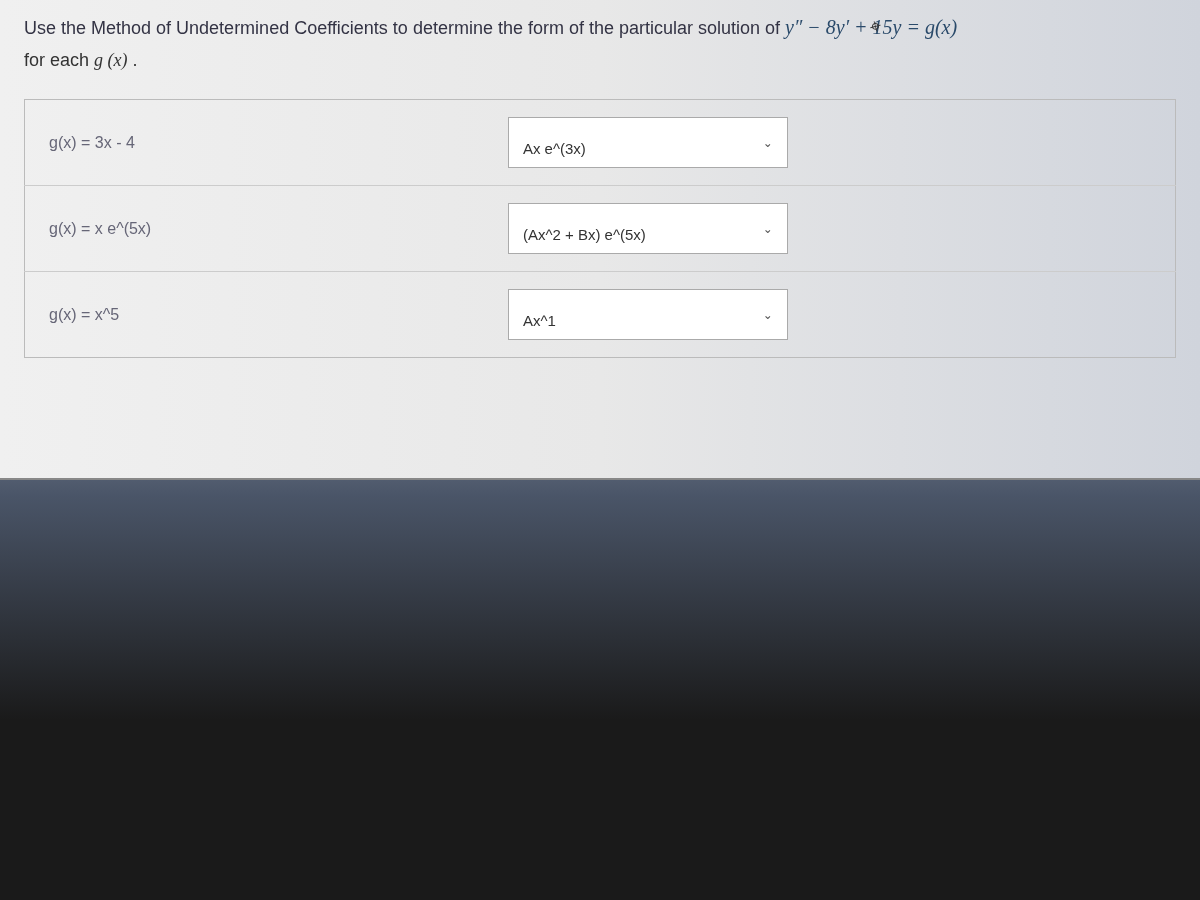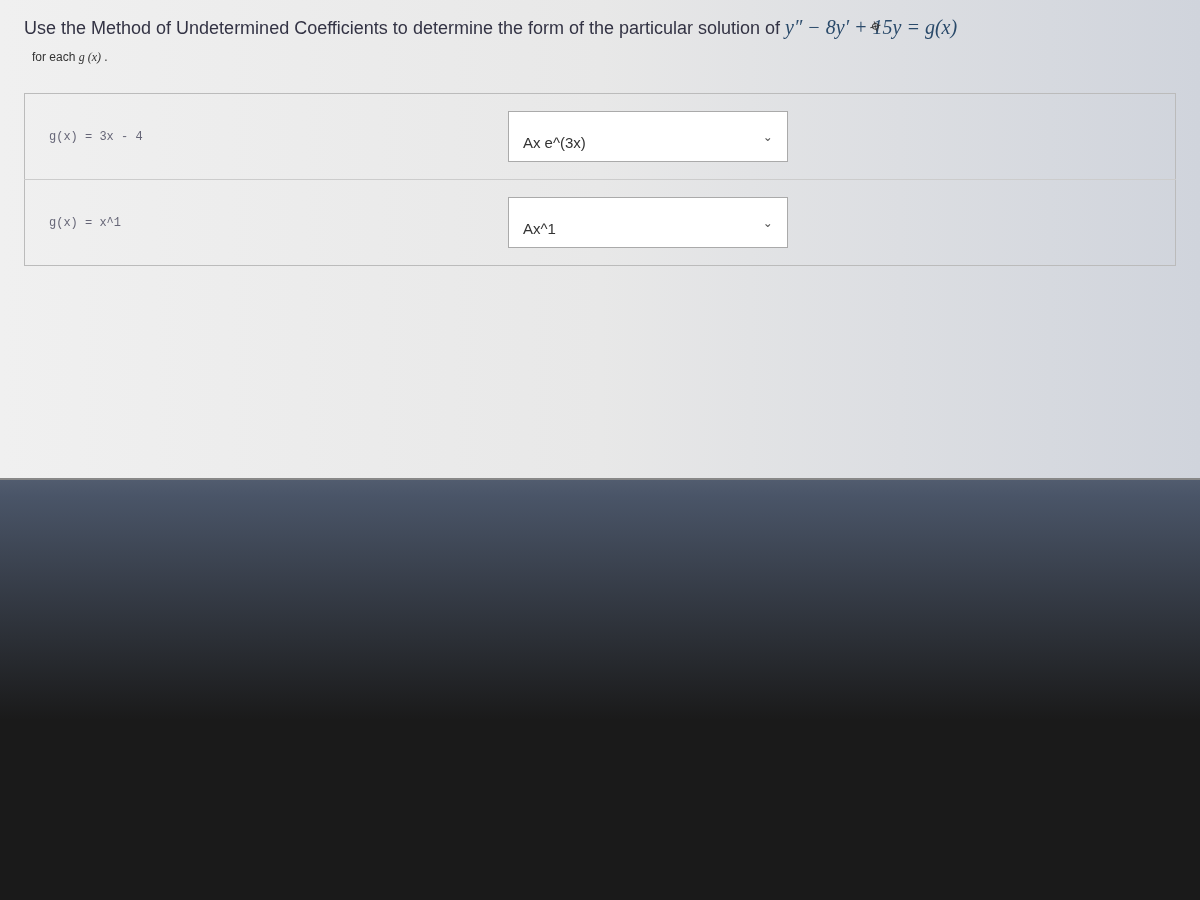--- a/index.html
+++ b/index.html
@@ -22,24 +22,23 @@
       background: linear-gradient(90deg, #f0f0f0 0%, #e8e8e8 50%, #d0d4dc 100%);
       border-bottom: 2px solid #888;
     }
     .question-prompt {
       font-size: 18px;
       color: #334;
       margin-bottom: 8px;
       line-height: 1.5;
     }
     .question-sub {
-      font-size: 12px;
+      font-size: 18px;
       color: #333;
       margin-bottom: 28px;
-      margin-left: 8px;
     }
     .question-sub .math-inline {
       font-style: italic;
       font-family: 'Times New Roman', serif;
     }
     .answer-table {
       width: 100%;
       border: 1px solid #bbb;
       border-collapse: collapse;
     }
@@ -47,23 +46,22 @@
       border-bottom: 1px solid #ccc;
       height: 86px;
     }
     .answer-row:last-child {
       border-bottom: none;
     }
     .label-cell {
       width: 42%;
       padding: 12px 24px;
       color: #667;
-      font-size: 12px;
+      font-size: 16px;
       vertical-align: middle;
-      font-family: Liberation Mono, monospace;
     }
     .dropdown-cell {
       padding: 12px 0;
       vertical-align: middle;
     }
     .dropdown {
       display: inline-flex;
       align-items: center;
       justify-content: space-between;
       border: 1px solid #aaa;
@@ -118,21 +116,30 @@
         <tr class="answer-row">
       <td class="label-cell">g(x) = 3x - 4</td>
       <td class="dropdown-cell">
         <div class="dropdown">
           <span class="dropdown-value">Ax e^(3x)</span>
           <span class="chevron">⌄</span>
         </div>
       </td>
     </tr>
     <tr class="answer-row">
-      <td class="label-cell">g(x) = x^1</td>
+      <td class="label-cell">g(x) = x e^(5x)</td>
+      <td class="dropdown-cell">
+        <div class="dropdown">
+          <span class="dropdown-value">(Ax^2 + Bx) e^(5x)</span>
+          <span class="chevron">⌄</span>
+        </div>
+      </td>
+    </tr>
+    <tr class="answer-row">
+      <td class="label-cell">g(x) = x^5</td>
       <td class="dropdown-cell">
         <div class="dropdown">
           <span class="dropdown-value">Ax^1</span>
           <span class="chevron">⌄</span>
         </div>
       </td>
     </tr>
   </tbody>
     </table>
 </div>

